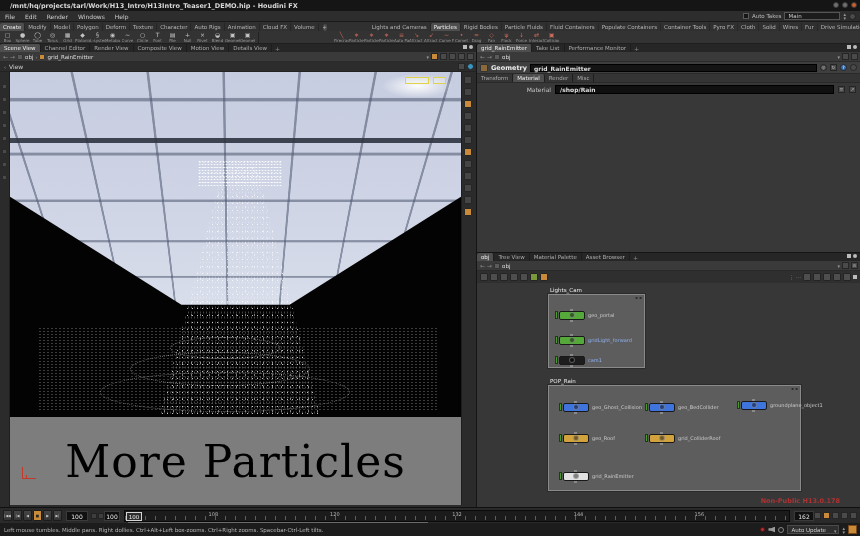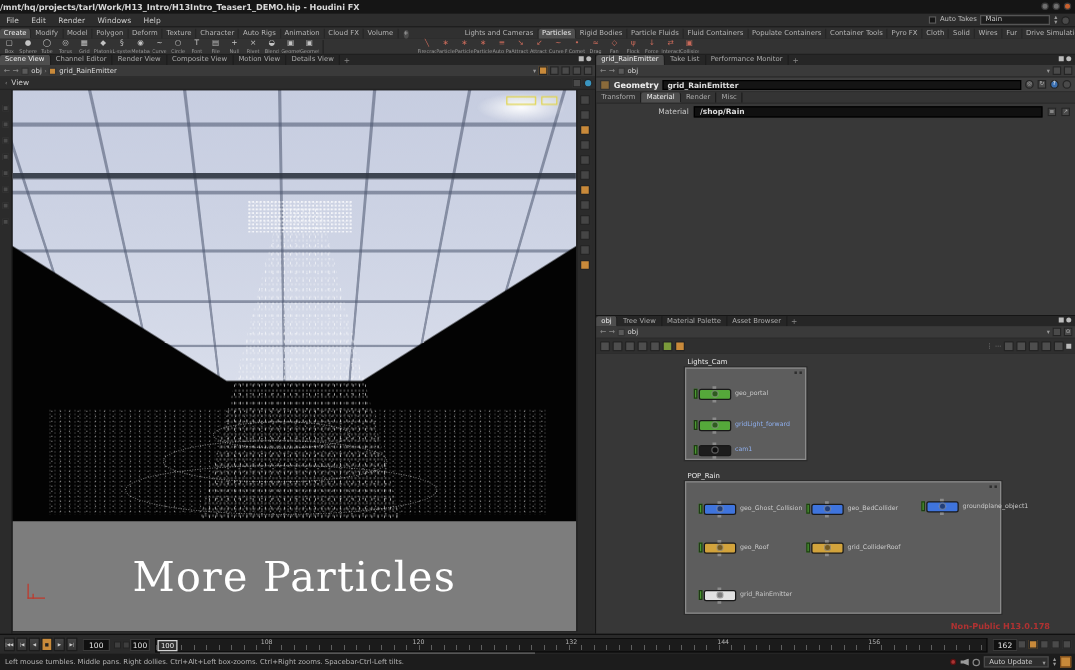--- a/index.html
+++ b/index.html
@@ -1,20 +1,20 @@
 <!DOCTYPE html>
 <html><head>
 <meta charset="utf-8">
 <style>
   *{box-sizing:border-box;margin:0;padding:0;}
   html,body{width:860px;height:536px;overflow:hidden;}
   body{position:relative;background:#242424;font-family:"DejaVu Sans",sans-serif;font-size:7px;color:#c8c8c8;-webkit-font-smoothing:antialiased;}
   
   #titlebar{position:absolute;left:0;top:0;width:860px;height:11px;background:#151515;display:flex;align-items:center;}
-  #titlebar .title{font-size:6.5px;font-weight:bold;color:#d8d8d8;white-space:nowrap;}
+  #titlebar .title{margin-left:10px;font-size:6.5px;font-weight:bold;color:#d8d8d8;white-space:nowrap;}
   .winbtns{position:absolute;right:3px;top:2px;display:flex;gap:3px;}
   .winbtn{width:6px;height:6px;border-radius:50%;background:#6f6f6f;border:1px solid #3a3a3a;}
   .winbtn.close{background:#c9612f;}
   
   #menubar{position:absolute;left:0;top:11px;width:860px;height:11px;background:#2d2d2d;border-bottom:1px solid #1a1a1a;display:flex;align-items:center;}
   .menu-item{padding:0 5px;font-size:6px;color:#cfcfcf;}
   #menubar-right{position:absolute;right:4px;top:1px;display:flex;align-items:center;gap:3px;}
   .checkbox{width:6px;height:6px;background:#161616;border:1px solid #5a5a5a;}
   .take-select{width:56px;height:8px;background:#1c1c1c;border:1px solid #555;color:#ccc;font-size:5.5px;line-height:7px;padding-left:3px;}
   .mini-stepper{font-size:5px;color:#999;line-height:4px;text-align:center;}
@@ -80,21 +80,21 @@
       radial-gradient(rgba(255,255,255,.3) .5px,transparent .7px);
     background-size:5px 7px,9px 12px,3px 5px;}
   #pcol{position:absolute;left:150px;top:93px;width:160px;height:250px;clip-path:polygon(40% 0,60% 0,100% 100%,0 100%);opacity:.85;}
   #pburst{position:absolute;left:188px;top:88px;width:84px;height:26px;background-size:3px 3px,4px 5px,2px 3px;opacity:.95;}
   #splash{position:absolute;left:28px;top:255px;width:400px;height:85px;background-size:7px 4px,12px 6px,4px 3px;opacity:.75;}
   .ring{position:absolute;border:1px dotted rgba(255,255,255,.4);border-radius:50%;}
   #ring1{left:120px;top:280px;width:180px;height:34px;}
   #ring2{left:90px;top:300px;width:250px;height:40px;}
   #ring3{left:160px;top:265px;width:110px;height:22px;}
   #grayband{position:absolute;left:0;top:345px;width:100%;height:88px;background:#7d7d7d;display:flex;align-items:center;justify-content:center;}
-  #grayband .overlay-title{font-family:"DejaVu Serif",serif;font-size:33px;color:#ffffff;letter-spacing:1px;}
+  #grayband .overlay-title{font-family:"DejaVu Serif",serif;font-size:44px;color:#000000;letter-spacing:1px;}
   #axisgizmo{position:absolute;left:12px;bottom:26px;width:14px;height:12px;border-left:1px solid #c0392b;border-bottom:1px solid #c0392b;}
   #axisgizmo::after{content:"";position:absolute;left:-1px;bottom:-1px;width:4px;height:4px;border-right:1px solid #c0392b;}
   
   #paramspane{position:absolute;left:476px;top:44px;width:384px;height:208px;background:#383838;border-left:1px solid #151515;}
   #paramhdr{height:12px;background:#3f3f3f;display:flex;align-items:center;gap:3px;padding:0 3px;border-bottom:1px solid #2a2a2a;}
   .geo-icon{width:8px;height:8px;background:#8a6a3a;border:1px solid #333;border-radius:1px;}
   .ptype{font-size:6.5px;font-weight:bold;color:#eee;white-space:nowrap;}
   .name-field{flex:1;height:8px;background:#141414;border:1px solid #000;color:#ddd;font-size:6px;line-height:7px;padding-left:3px;font-weight:bold;}
   #subtabs{height:9px;background:#343434;display:flex;align-items:flex-end;border-bottom:1px solid #2a2a2a;}
   #matrow{height:13px;display:flex;align-items:center;gap:4px;padding:2px 4px;}

